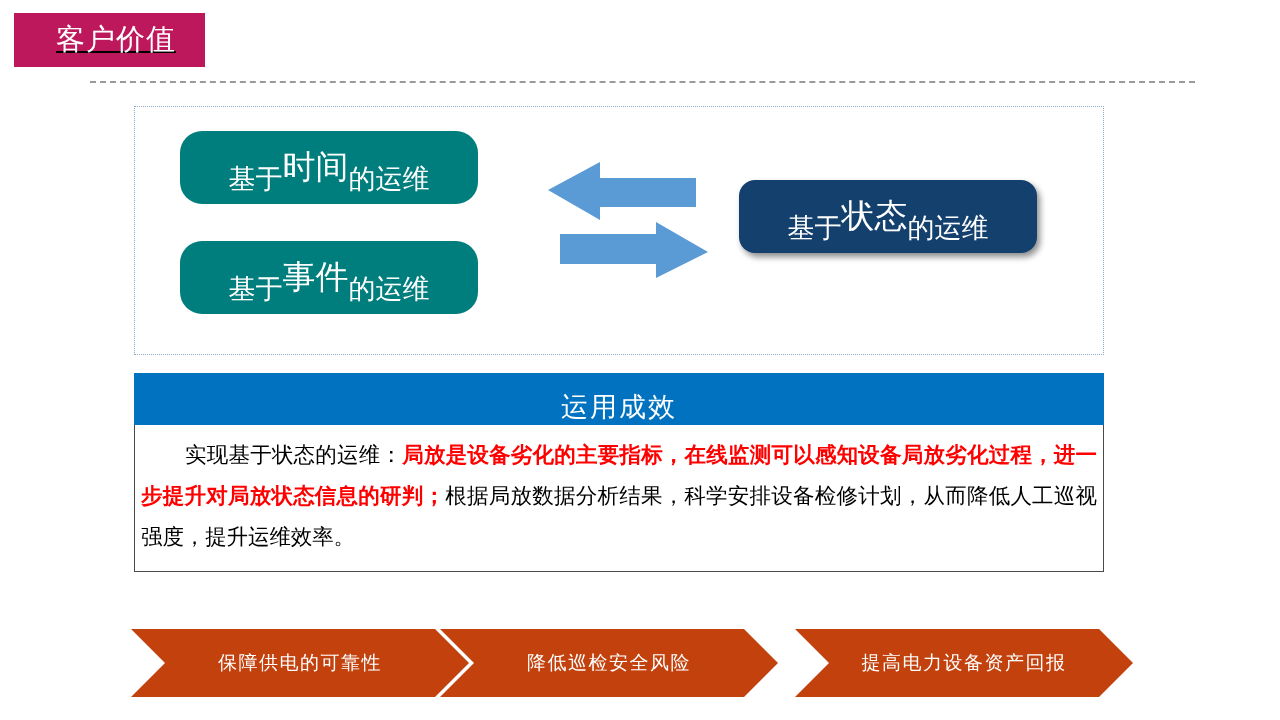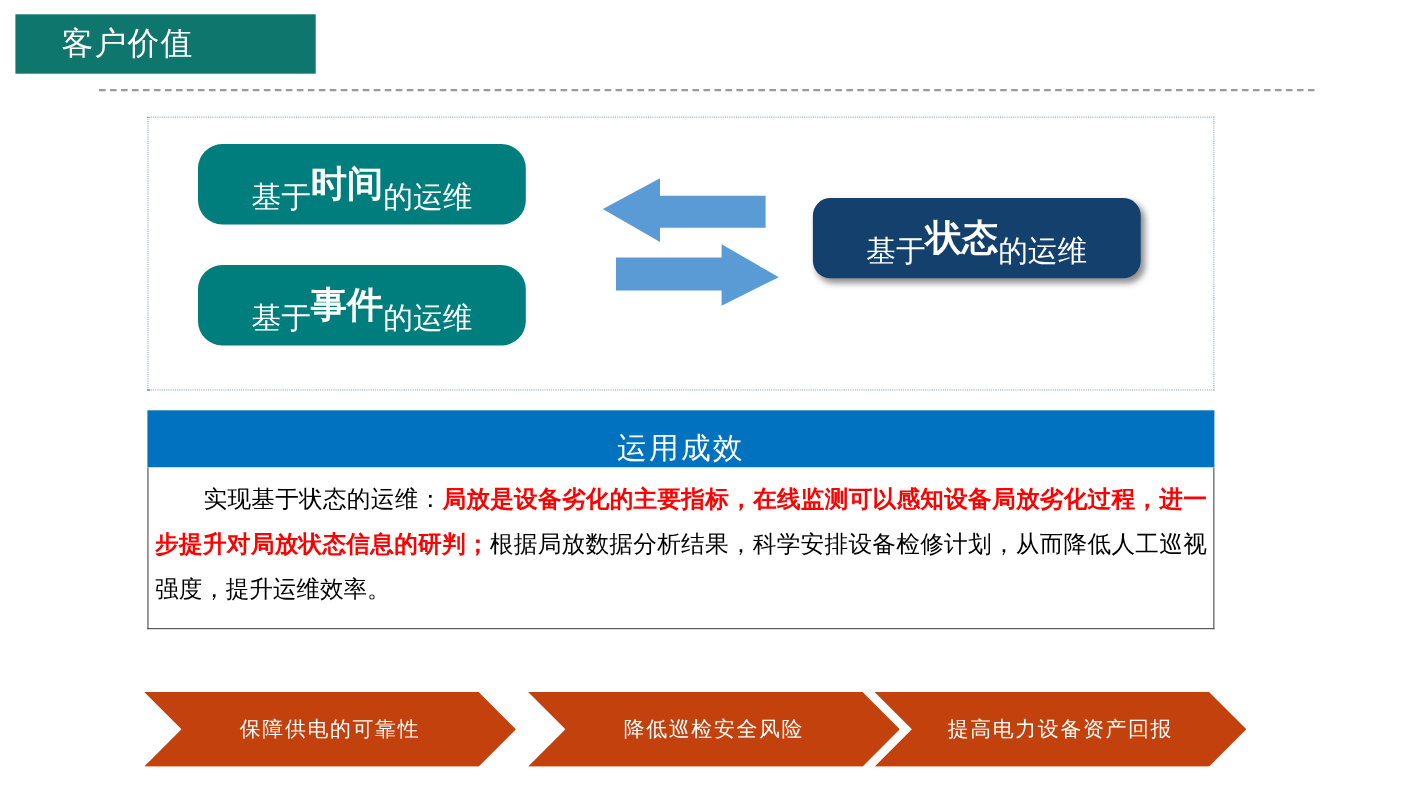--- a/index.html
+++ b/index.html
@@ -13,25 +13,26 @@
     font-family: "Liberation Sans", "DejaVu Sans", sans-serif;
     overflow: hidden;
     position: relative;
   }
 
   
   #title-bar {
     position: absolute;
     left: 14px;
     top: 13px;
-    width: 273px;
+    width: 191px;
     height: 54px;
-    background: #0f766e;
+    background: #be185d;
     display: flex;
     align-items: center;
+    text-decoration: underline;
   }
   #title-text {
     color: #ffffff;
     font-size: 29px;
     letter-spacing: 1px;
     margin-left: 42px;
     font-family: "DejaVu Sans", "Liberation Sans", sans-serif;
   }
   #title-rule {
     position: absolute;
@@ -58,21 +59,21 @@
     position: absolute;
     border-radius: 22px;
     display: flex;
     align-items: center;
     justify-content: center;
     color: #ffffff;
     white-space: nowrap;
     font-family: "DejaVu Sans", "Liberation Sans", sans-serif;
   }
   .pill .hl {
-    font-weight: bold;
+    font-weight: normal;
     font-size: 1.22em;
     letter-spacing: 0px;
   }
   .pill .pl {
     font-weight: normal;
     margin-top: 23px;
   }
 
   #pill-time {
     left: 45px;
@@ -164,21 +165,21 @@
     display: flex;
     align-items: center;
     justify-content: center;
     color: #ffffff;
     font-size: 19px;
     letter-spacing: 1.5px;
     font-family: "DejaVu Sans", "Liberation Sans", sans-serif;
     clip-path: polygon(0 0, calc(100% - 34px) 0, 100% 50%, calc(100% - 34px) 100%, 0 100%, 34px 50%);
   }
   #chevron-0 { left: 131px; width: 338px; }
-  #chevron-1 { left: 480px; width: 338px; text-align: center; }
+  #chevron-1 { left: 440px; width: 338px; text-align: center; }
   #chevron-2 { left: 795px; width: 338px; }
 </style>
 </head>
 <body>
 
 <div id="title-bar">
   <span id="title-text">客户价值</span>
 </div>
 <div id="title-rule"></div>
 

